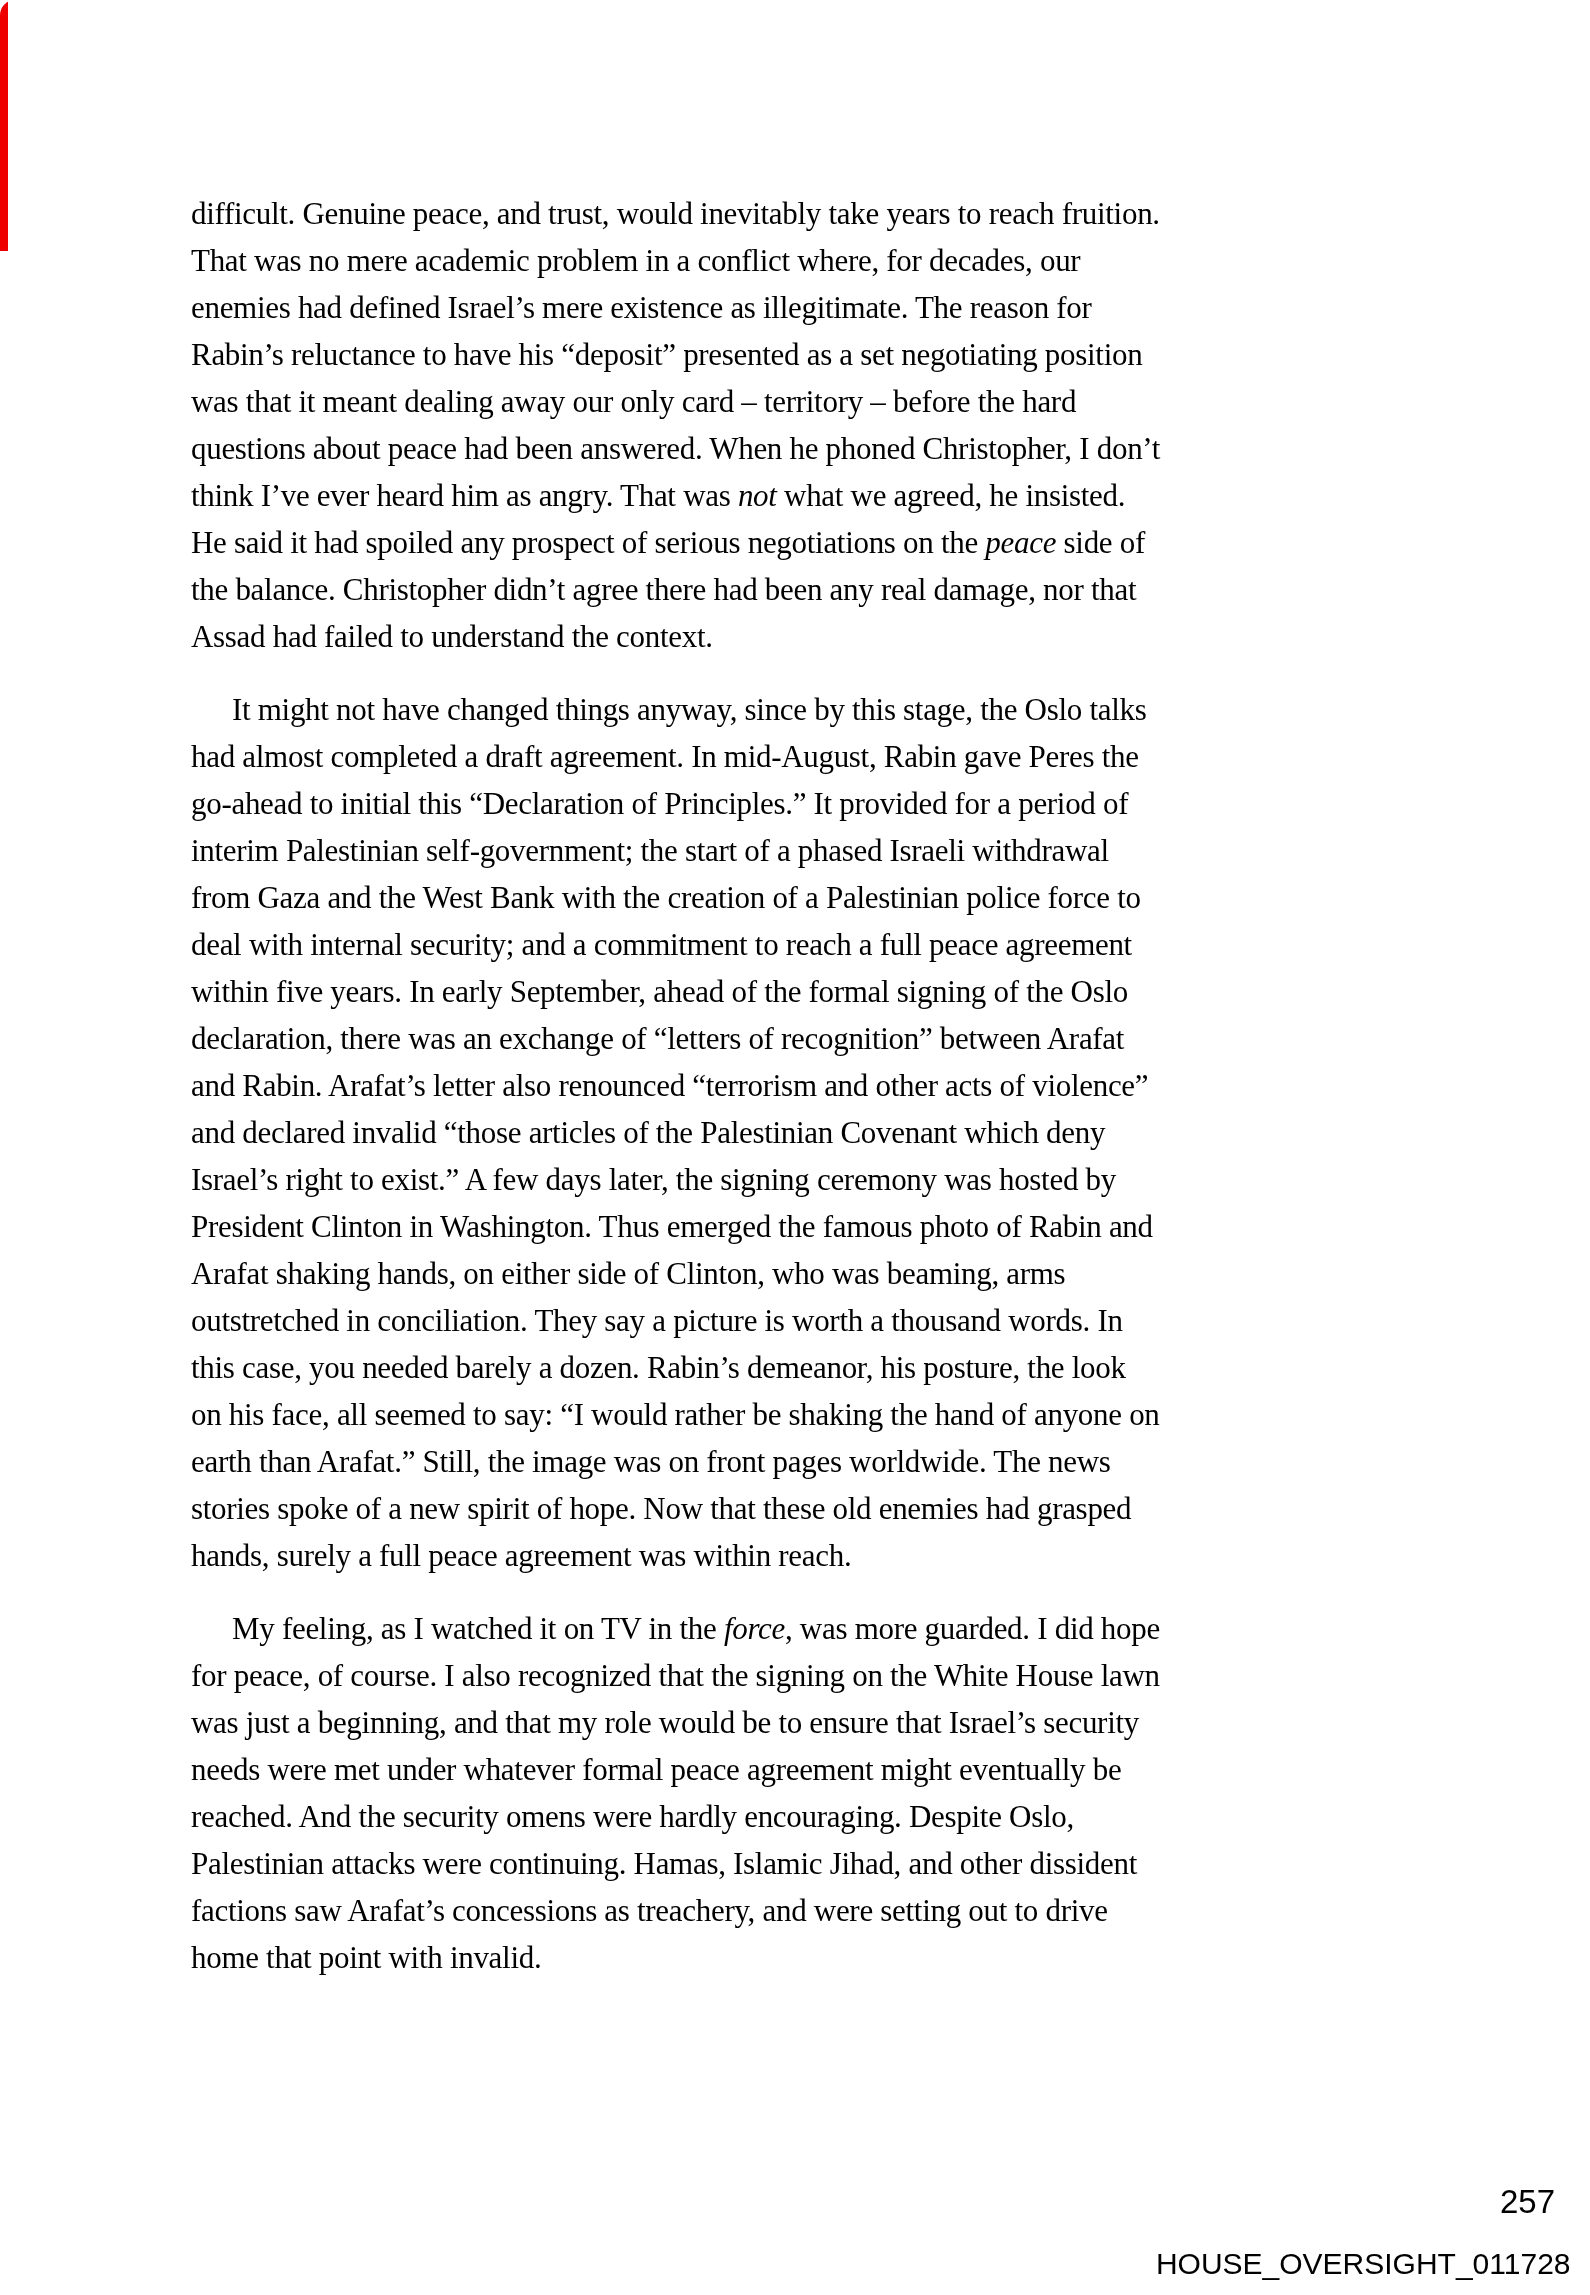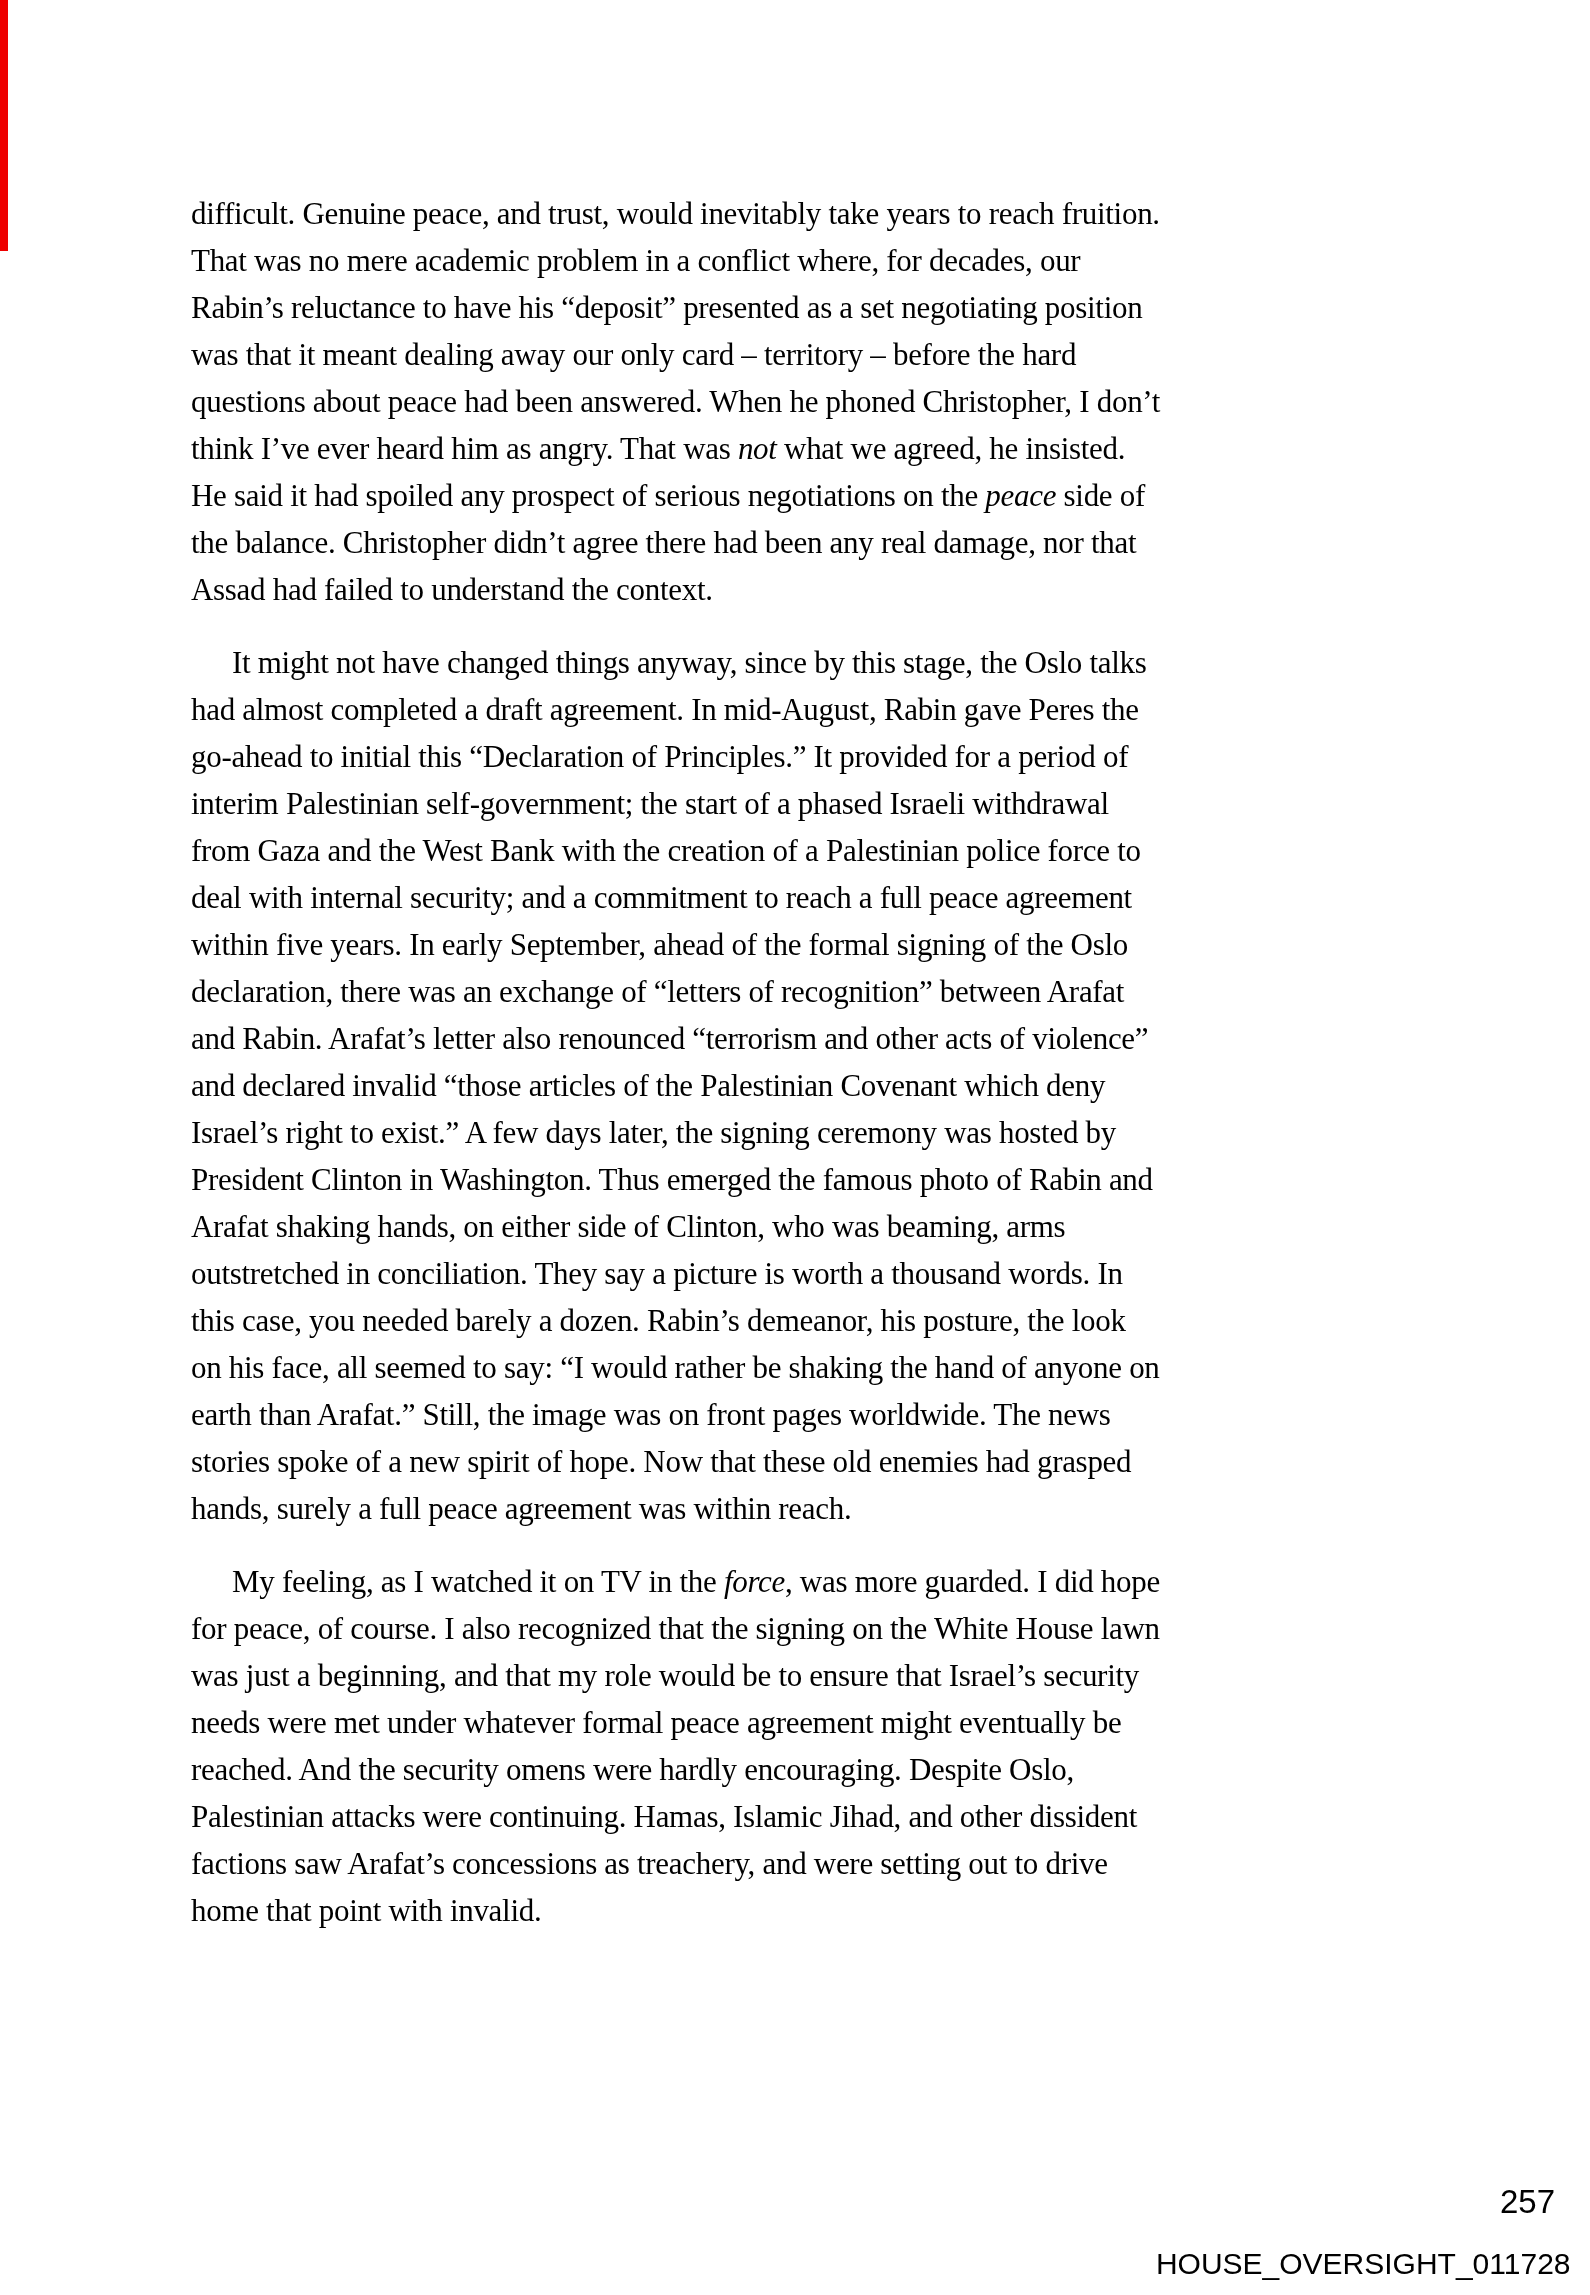--- a/index.html
+++ b/index.html
@@ -4,20 +4,21 @@
 <style>
   html, body { margin: 0; padding: 0; background: #ffffff; }
   .page {
     position: relative;
     width: 1591px;
     height: 2295px;
     background: #ffffff;
     overflow: hidden;
     font-family: "Liberation Serif", serif;
     color: #000000;
+    border-radius: 15px;
   }
   .red-mark {
     position: absolute;
     left: 0;
     top: 0;
     width: 8.3px;
     height: 251px;
     background: #ee0000;
   }
   .text-block {
@@ -53,20 +54,21 @@
 </style>
 </head>
 <body>
 
 <div class="page">
   <div class="red-mark" style="background: rgb(238, 0, 0);"></div>
   <div class="text-block">
       <div class="para">
         <div class="line">difficult. Genuine peace, and trust, would inevitably take years to reach fruition.</div>
         <div class="line">That was no mere academic problem in a conflict where, for decades, our</div>
+        <div class="line">enemies had defined Israel’s mere existence as illegitimate. The reason for</div>
         <div class="line">Rabin’s reluctance to have his “deposit” presented as a set negotiating position</div>
         <div class="line">was that it meant dealing away our only card – territory – before the hard</div>
         <div class="line">questions about peace had been answered. When he phoned Christopher, I don’t</div>
         <div class="line">think I’ve ever heard him as angry. That was <em>not</em> what we agreed, he insisted.</div>
         <div class="line">He said it had spoiled any prospect of serious negotiations on the <em>peace</em> side of</div>
         <div class="line">the balance. Christopher didn’t agree there had been any real damage, nor that</div>
         <div class="line">Assad had failed to understand the context.</div>
       </div>
       <div class="para indented">
         <div class="line">It might not have changed things anyway, since by this stage, the Oslo talks</div>

